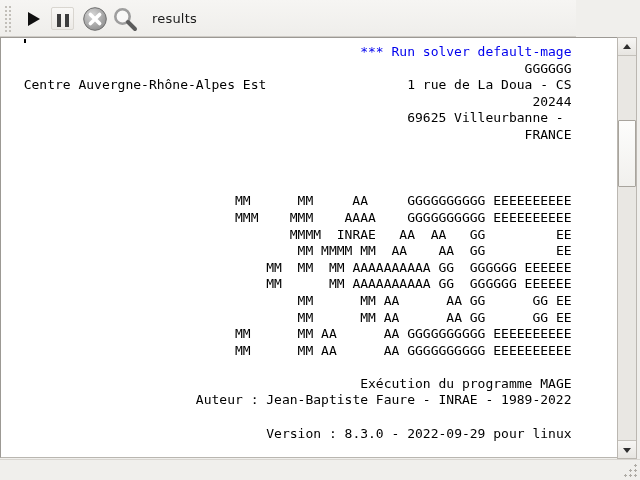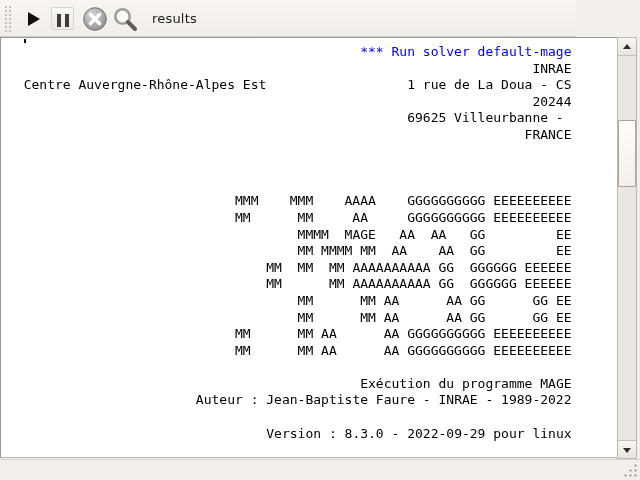--- a/index.html
+++ b/index.html
@@ -128,31 +128,31 @@
         <line x1="18" y1="18" x2="25" y2="25" stroke="#5c5c5c" stroke-width="4" stroke-linecap="round"></line>
       </svg>
     </span>
 
     <span class="tab-label">results</span>
   </div>
 
   <div class="console">
     <div class="remnant"></div>
     <pre><span style="color: rgb(0, 0, 238);">*** Run solver default-mage
-</span><span>  INRAE
+</span><span>  GGGGGG
 </span><span>  Centre Auvergne-Rhône-Alpes Est                  1 rue de La Doua - CS
 </span><span>20244
 </span><span>                                                   69625 Villeurbanne - 
 </span><span>FRANCE
 </span><span>
 </span><span>
 </span><span>
+</span><span>                   MM      MM     AA     GGGGGGGGGG EEEEEEEEEE
 </span><span>                   MMM    MMM    AAAA    GGGGGGGGGG EEEEEEEEEE
-</span><span>                   MM      MM     AA     GGGGGGGGGG EEEEEEEEEE
-</span><span>                   MMMM  MAGE   AA  AA   GG         EE
+</span><span>                   MMMM  INRAE   AA  AA   GG         EE
 </span><span>                   MM MMMM MM  AA    AA  GG         EE
 </span><span>                   MM  MM  MM AAAAAAAAAA GG  GGGGGG EEEEEE
 </span><span>                   MM      MM AAAAAAAAAA GG  GGGGGG EEEEEE
 </span><span>                   MM      MM AA      AA GG      GG EE
 </span><span>                   MM      MM AA      AA GG      GG EE
 </span><span>                   MM      MM AA      AA GGGGGGGGGG EEEEEEEEEE
 </span><span>                   MM      MM AA      AA GGGGGGGGGG EEEEEEEEEE
 </span><span>
 </span><span>                           Exécution du programme MAGE
 </span><span>                   Auteur : Jean-Baptiste Faure - INRAE - 1989-2022

